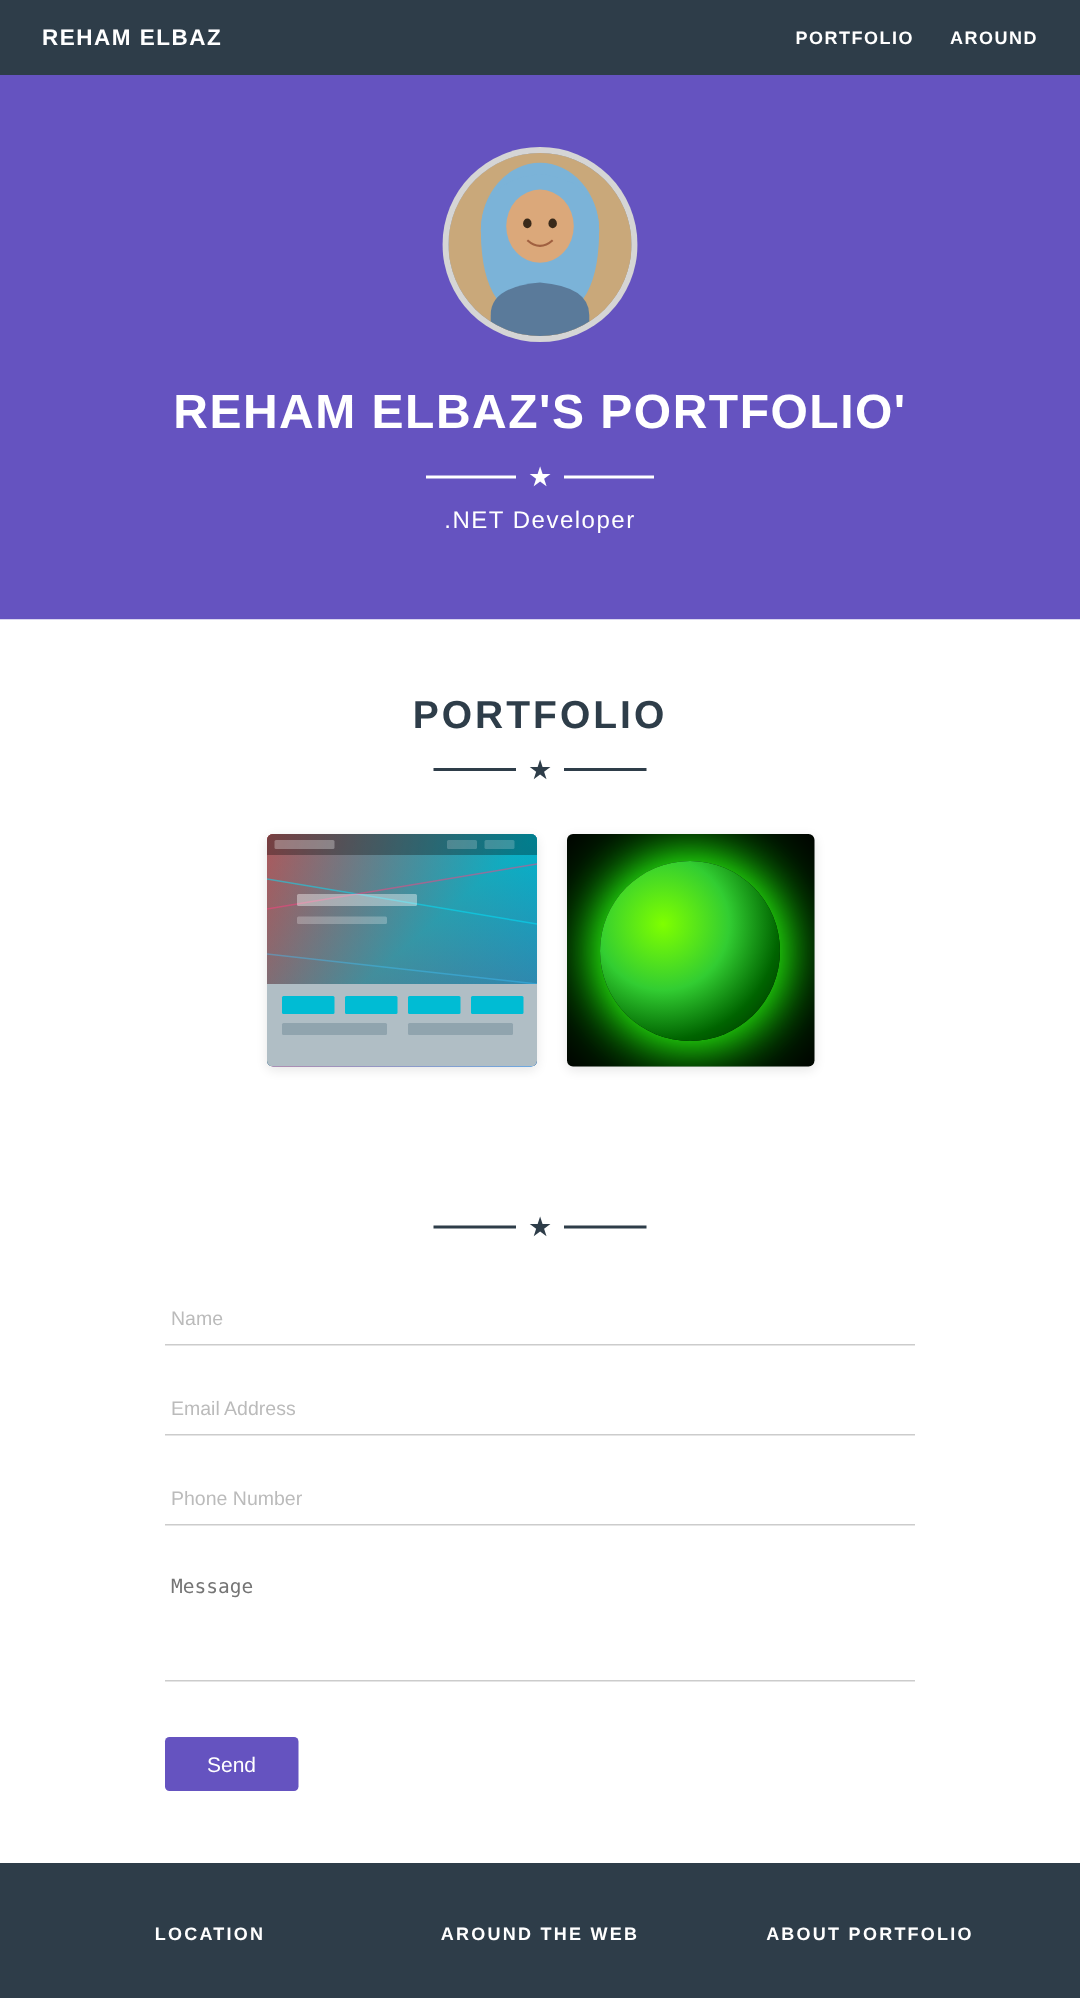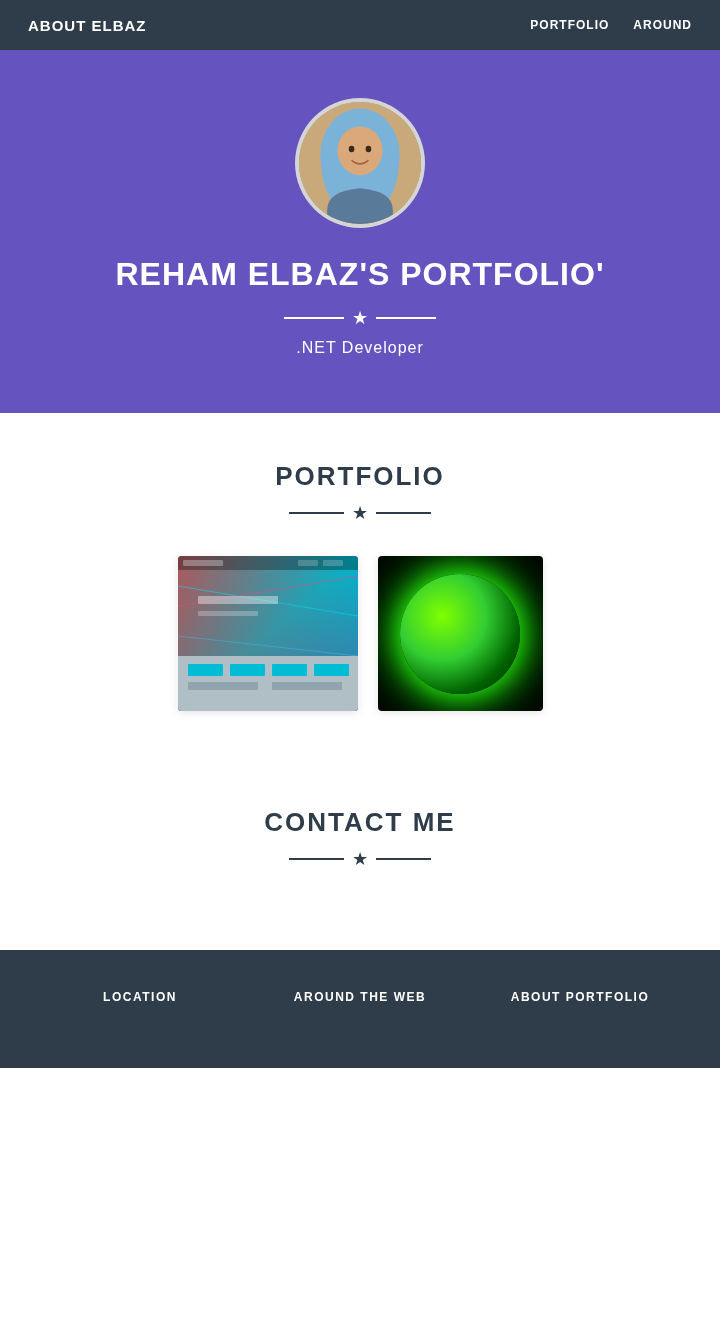--- a/index.html
+++ b/index.html
@@ -222,21 +222,21 @@
       margin-bottom: 14px;
     }
 
     .portfolio-section-bg { background: #fff; }
     .contact-section-bg { background: #fff; }
   </style>
 </head>
 <body>
 
 <nav class="navbar">
-  <span class="navbar-brand">ABOUT ELBAZ</span>
+  <span class="navbar-brand">REHAM ELBAZ</span>
   <div class="navbar-links">
     <a href="#portfolio">PORTFOLIO</a>
     <a href="#contact">AROUND</a>
   </div>
 </nav>
 
 <section class="hero">
   <div class="avatar-container">
     <div class="avatar-img">
       <svg width="130" height="130" viewBox="0 0 130 130">
@@ -320,25 +320,31 @@
       </div>
     </div>
 
     <div class="portfolio-item portfolio-item-2">
       <div class="globe"></div>
     </div>
   </div>
 </section>
 
 <section class="section contact-section-bg" id="contact">
-  <h2 class="section-title">CONTACT ME</h2>
   <div class="section-divider">
     <div class="line"></div>
     <span class="star">★</span>
     <div class="line"></div>
+  </div>
+  <div class="contact-form">
+    <input class="form-input" type="text" placeholder="Name" style="">
+    <input class="form-input" type="email" placeholder="Email Address" style="">
+    <input class="form-input" type="tel" placeholder="Phone Number" style="">
+    <textarea class="form-textarea" placeholder="Message" style=""></textarea>
+    <button class="send-btn">Send</button>
   </div>
 </section>
 
 <footer class="footer">
   <div class="footer-grid">
 
     <div>
       <p class="footer-col-title">LOCATION</p>
 
     </div>

